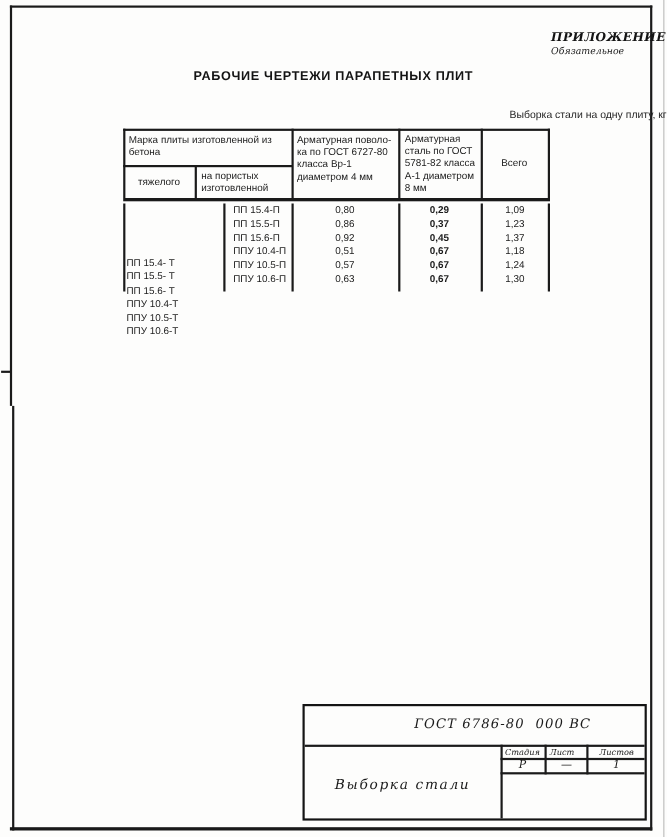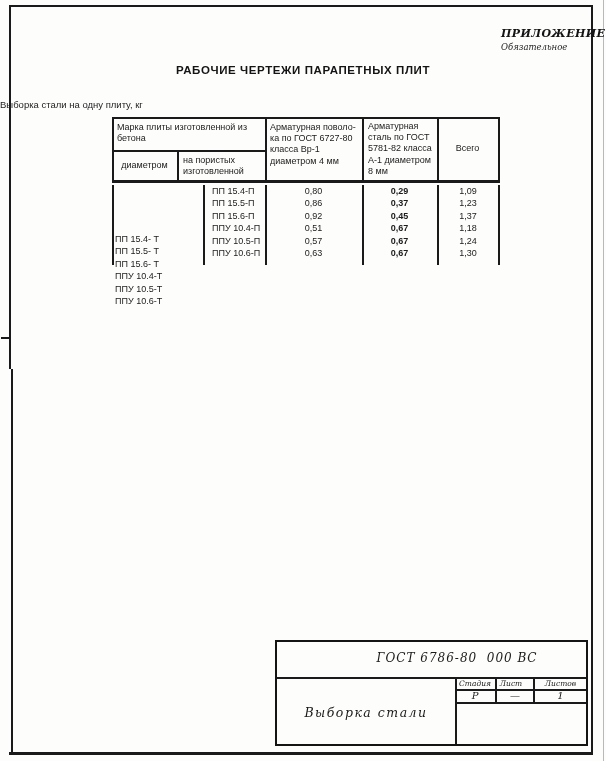--- a/index.html
+++ b/index.html
@@ -22,21 +22,21 @@
   .appendix-sub{
     font-family:"DejaVu Serif", serif;font-style:italic;
     font-size:8.5px;margin-top:2px;color:#222;
   }
   
   .doc-title{
     left:0;top:64px;width:606px;text-align:center;
     font-size:11.5px;font-weight:bold;letter-spacing:.6px;color:#141414;
   }
   .doc-subtitle{
-    left:0;top:99px;width:606px;text-align:left;
+    left:0;top:99px;width:606px;text-align:right;
     font-size:9.5px;color:#1e1e1e;
   }
   
   .steel-table{left:112px;top:117px;width:388px;height:149px;font-size:9px;}
   .steel-table .cell{position:absolute;line-height:11.2px;color:#1b1b1b;}
   .hdr-center{display:flex;align-items:center;justify-content:center;text-align:center;}
   .rows{position:absolute;left:0;top:68px;width:388px;}
   .trow{display:grid;grid-template-columns:92px 61px 97px 75px 62px;height:12.4px;line-height:12.4px;}
   .trow .c1{padding-left:3px;margin-top:48px;}
   .trow .c2{padding-left:8px;}
@@ -86,21 +86,21 @@
     <div class="ln" style="left:386px;top:0;width:2px;height:63px;"></div>
 
     <div class="ln" style="left:0;top:68px;width:1.5px;height:80px;"></div>
     <div class="ln" style="left:91px;top:68px;width:2px;height:80px;"></div>
     <div class="ln" style="left:153px;top:68px;width:2px;height:80px;"></div>
     <div class="ln" style="left:250px;top:68px;width:2px;height:80px;"></div>
     <div class="ln" style="left:325px;top:68px;width:2px;height:80px;"></div>
     <div class="ln" style="left:386px;top:68px;width:1.5px;height:80px;"></div>
 
     <div class="cell" style="left:5px;top:5px;width:144px;">Марка плиты изготовленной из бетона</div>
-    <div class="cell hdr-center" style="left:0;top:36px;width:65px;height:26px;">диаметром</div>
+    <div class="cell hdr-center" style="left:0;top:36px;width:65px;height:26px;">тяжелого</div>
     <div class="cell" style="left:71px;top:38px;width:80px;">на пористых изготовленной</div>
     <div class="cell" style="left:158px;top:5px;width:92px;">
       <div>Арматурная поволо-</div>
       <div>ка по ГОСТ 6727-80</div>
       <div>класса Вр-1</div>
       <div>диаметром 4 мм</div>
     </div>
     <div class="cell" style="left:256px;top:4px;width:70px;">
       <div>Арматурная</div>
       <div>сталь по ГОСТ</div>

